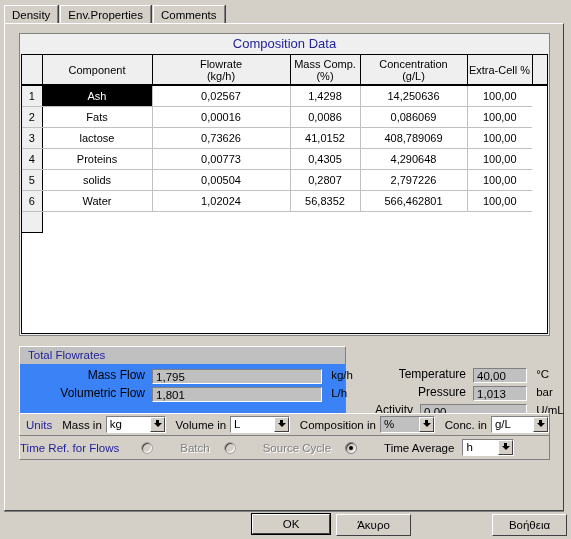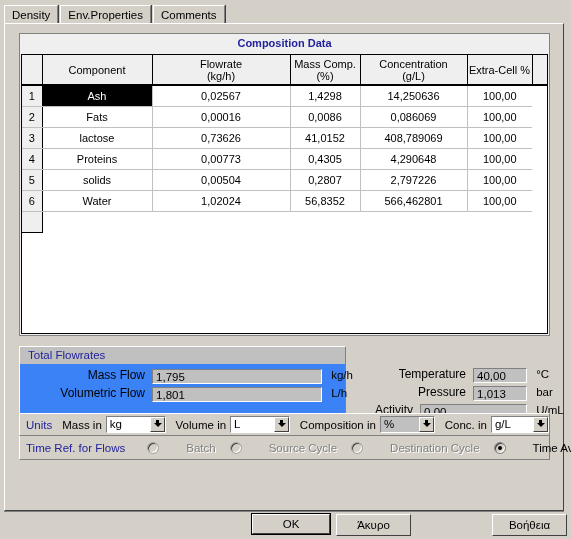--- a/index.html
+++ b/index.html
@@ -66,23 +66,22 @@
     width: 531px; height: 303px;
     background: #efefef;
     border: 1px solid #828282;
     box-sizing: border-box;
   }
   #grid-title {
     height: 19px;
     line-height: 19px;
     text-align: center;
     color: #22229c;
-    font-size: 11px;
+    font-size: 13px;
     background: #efefef;
-    font-weight: bold;
   }
   #grid-frame {
     position: absolute;
     left: 1px; top: 20px;
     width: 527px; height: 280px;
     background: #ffffff;
     border: 1px solid #000000;
     box-sizing: border-box;
     overflow: hidden;
   }
@@ -213,21 +212,20 @@
     position: absolute;
     left: 14px; top: 412px;
     width: 531px; height: 24px;
     background: #d4d0c8;
     border-left: 1px solid #ffffff;
     border-right: 1px solid #808080;
     border-bottom: 1px solid #808080;
     box-sizing: border-box;
     display: flex;
     align-items: center;
-    padding-left: 6px;
   }
   .grp-label {
     color: #22229c;
     font-size: 11.5px;
     margin-right: 10px;
     white-space: nowrap;
   }
   .ul { font-size: 11.5px; margin-right: 4px; white-space: nowrap; }
   .combo {
     display: inline-flex;
@@ -524,24 +522,20 @@
   <div id="timebar">
     <span class="grp-label" style="margin-right:22px;">Time Ref. for Flows</span>
     <span class="radio-wrap disabled">
       <span class="radio"></span>
       <span class="rlabel">Batch</span>
     </span>
     <span class="radio-wrap disabled">
       <span class="radio"></span>
       <span class="rlabel">Source Cycle</span>
     </span>
-    <span class="radio-wrap disabled">
-      <span class="radio"></span>
-      <span class="rlabel">Destination Cycle</span>
-    </span>
     <span class="radio-wrap" style="margin-right:8px;">
       <span class="radio checked"></span>
       <span class="rlabel">Time Average</span>
     </span>
     <span class="combo" style="width:52px; margin-right:0;">
       <span class="cval">h</span>
       <span class="arrow"></span>
     </span>
   </div>
 

